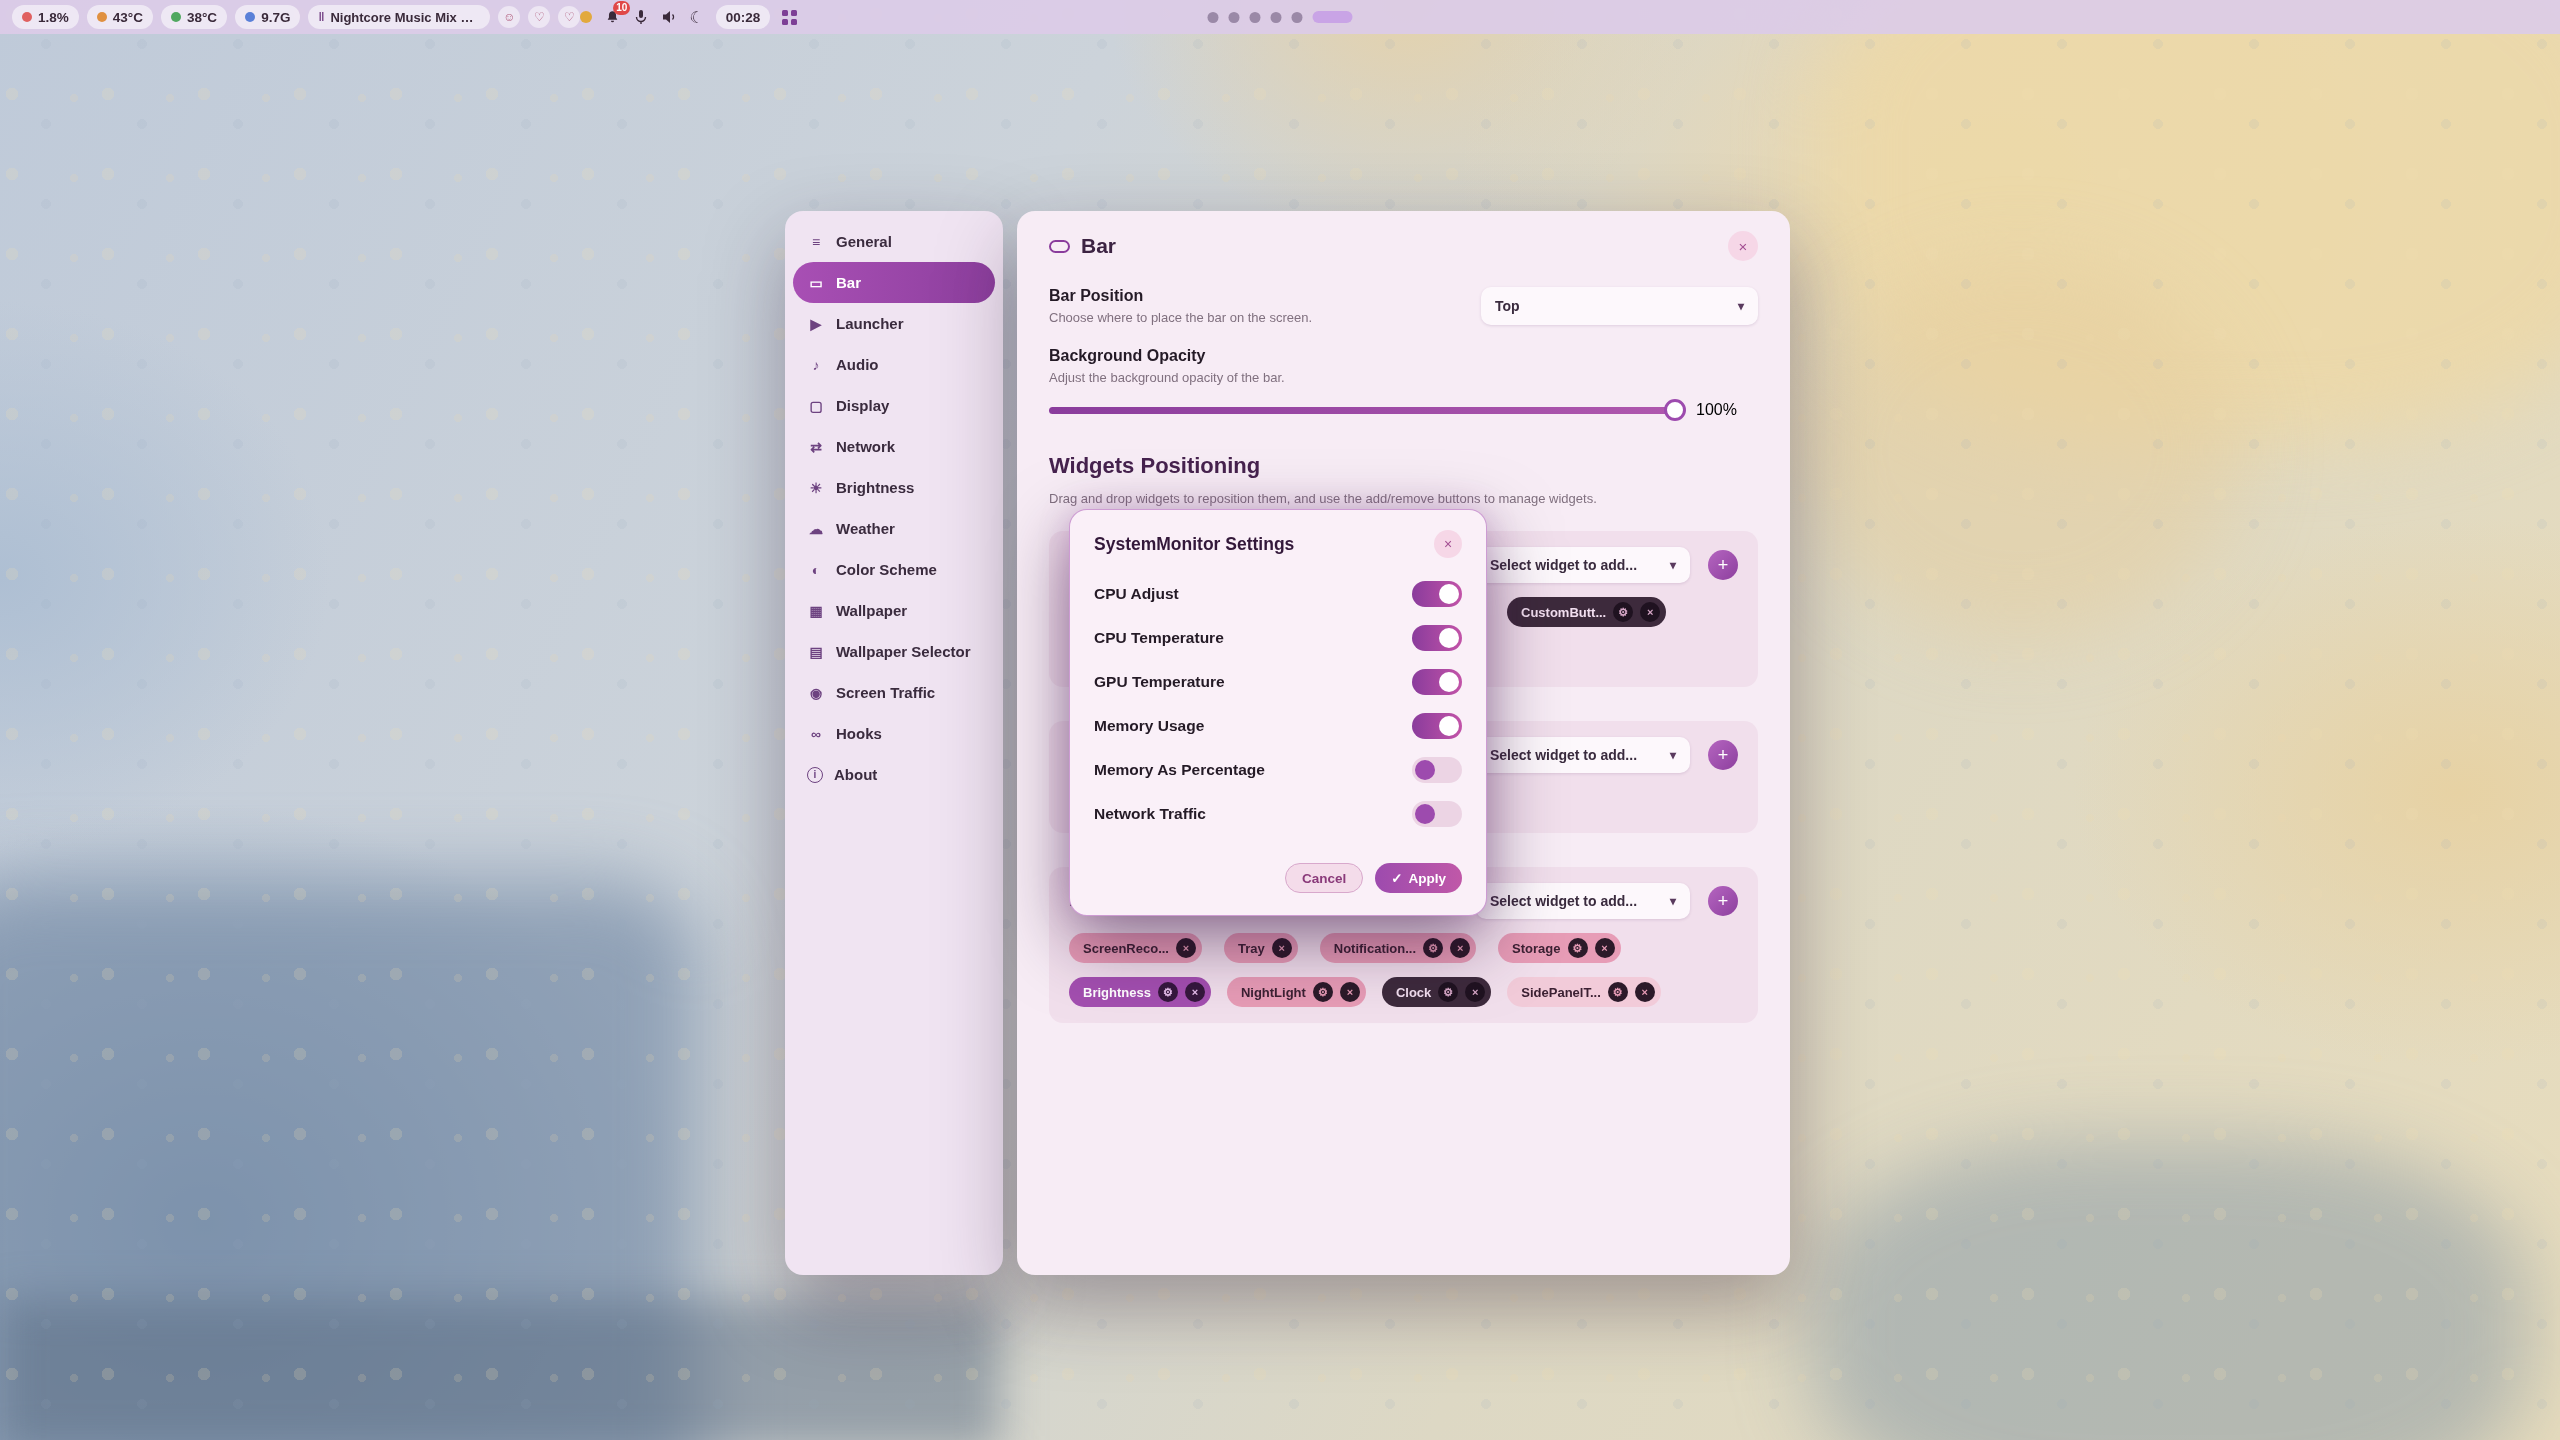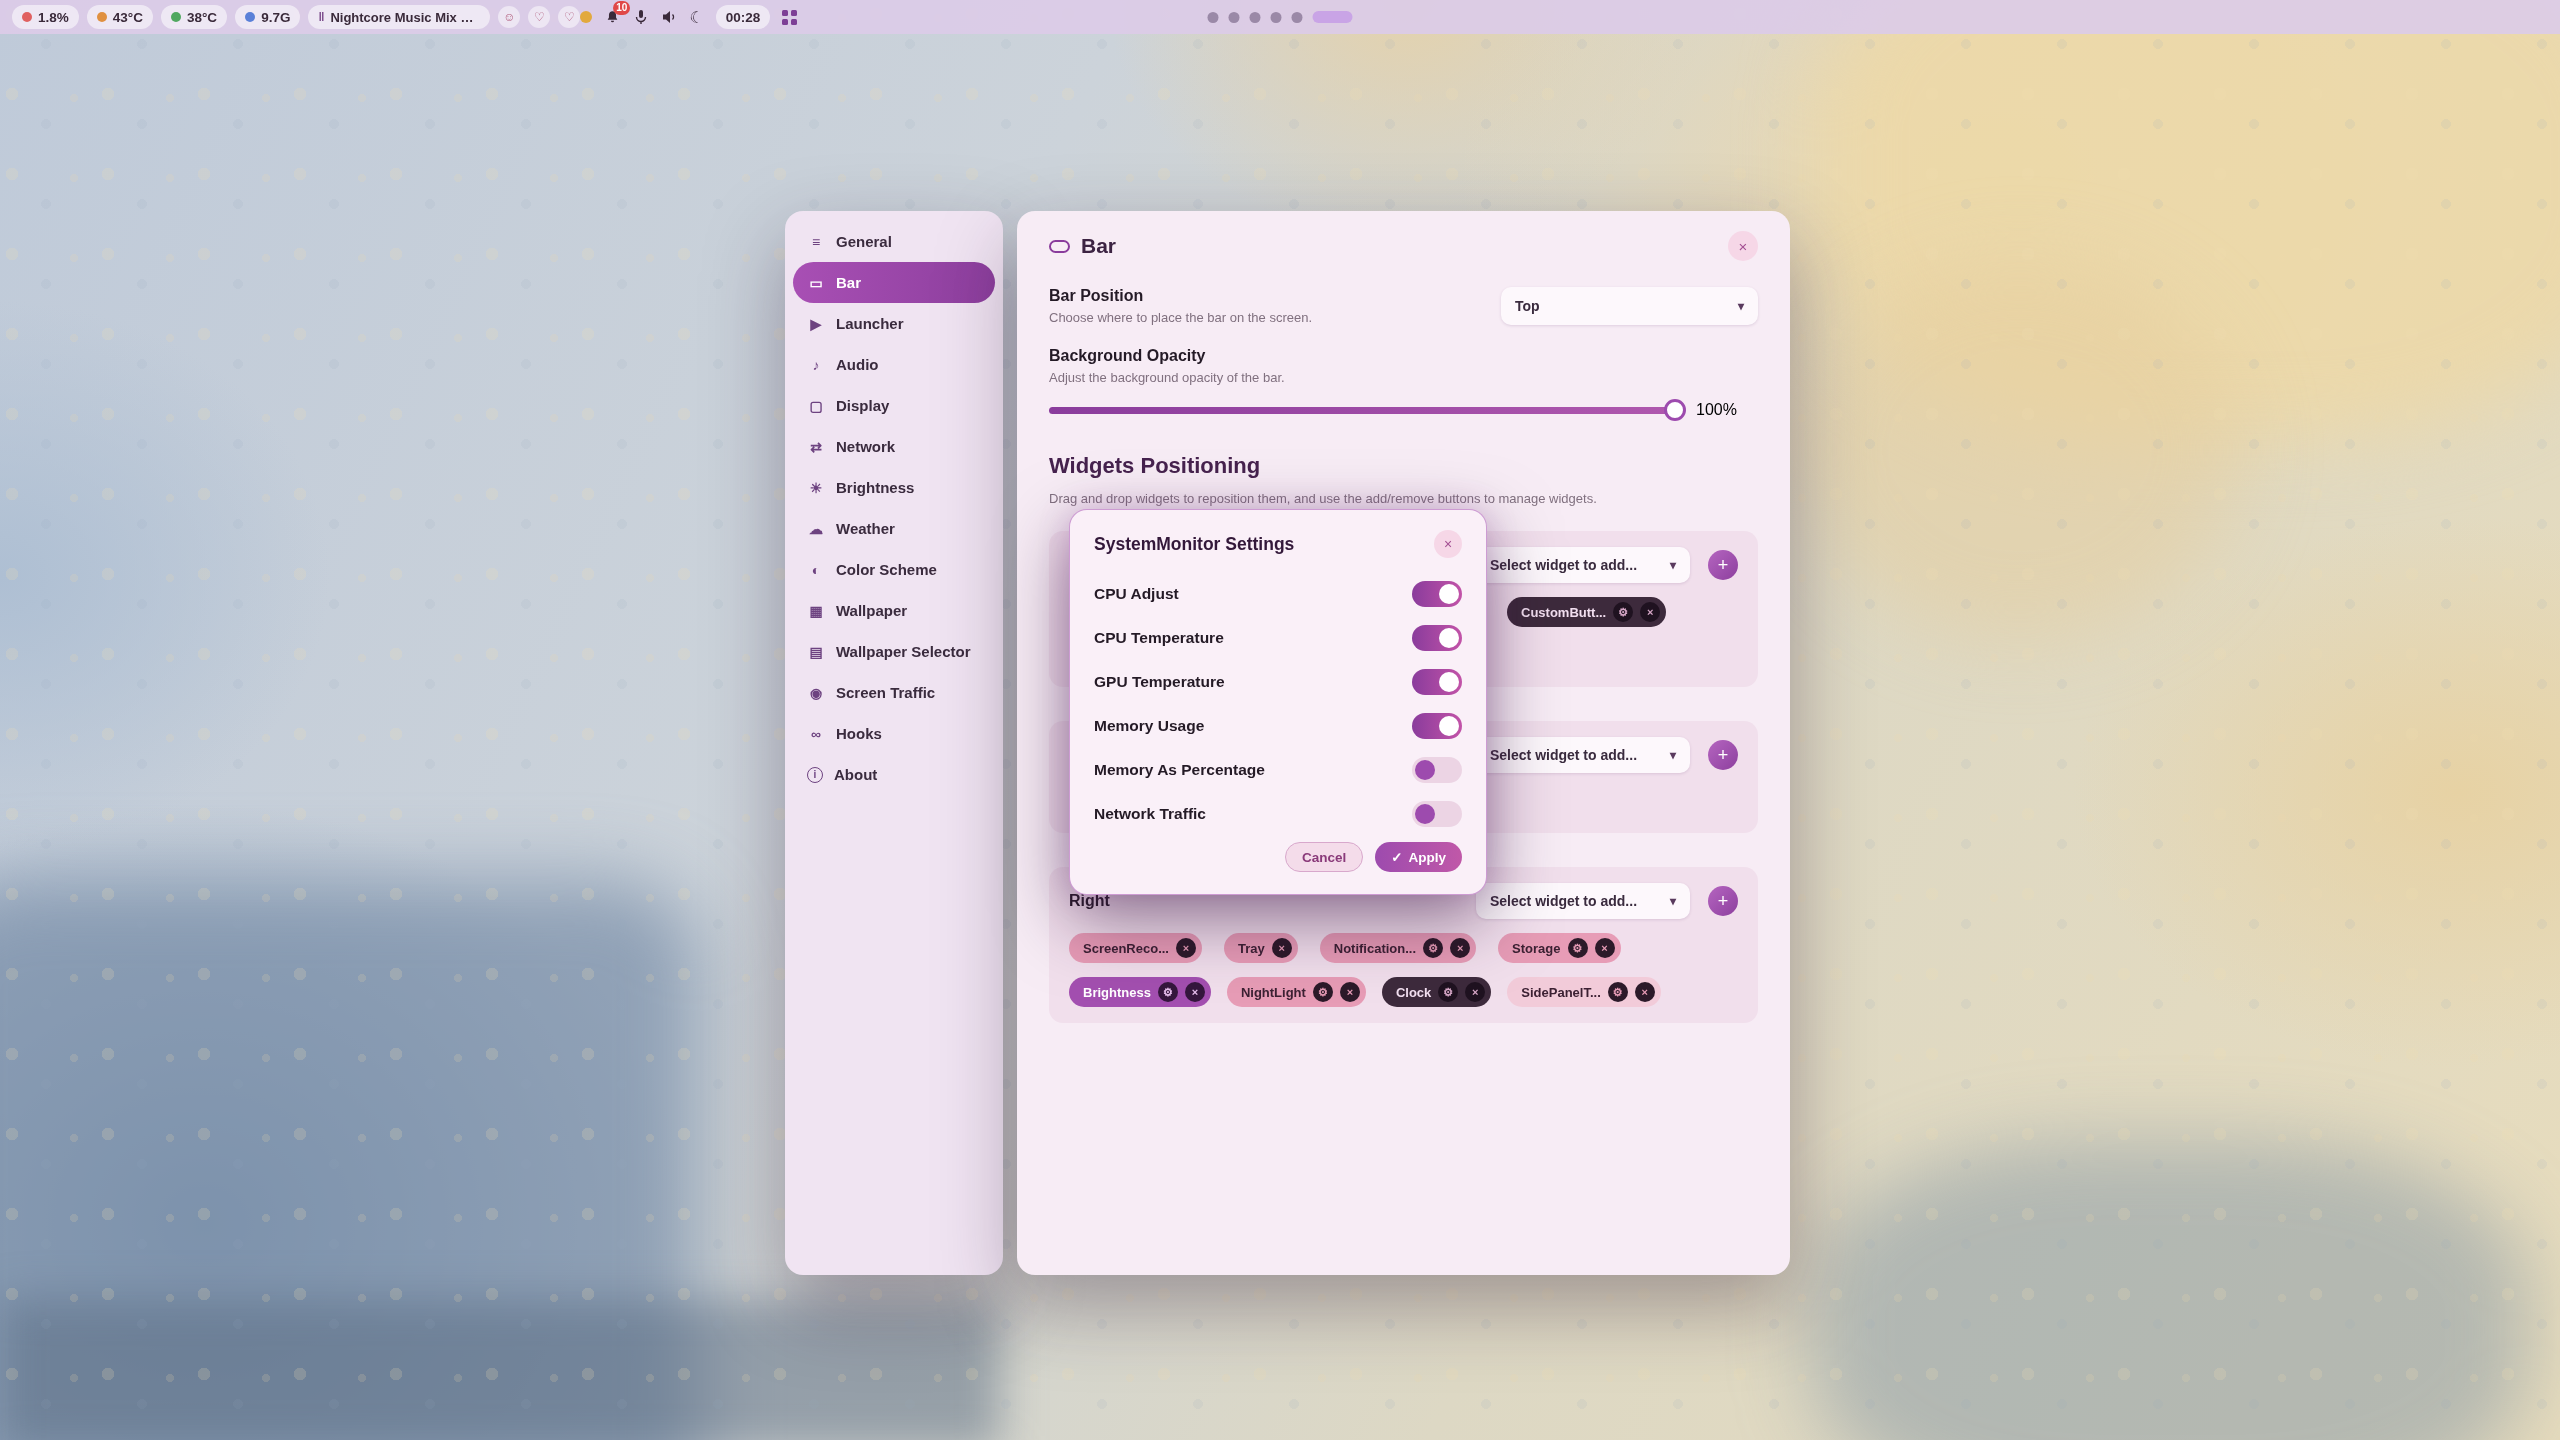--- a/index.html
+++ b/index.html
@@ -59,21 +59,21 @@
 
   .main{flex:1;background:#f7ecf5;border-radius:18px;padding:20px 32px 28px;box-shadow:0 30px 80px rgba(40,20,50,.35);position:relative;overflow:hidden}
   .mhead{display:flex;align-items:center;gap:11px;margin-bottom:26px}
   .ovalicon{width:21px;height:13px;border:2.5px solid #8a3c9c;border-radius:8px}
   .mtitle{font-size:21px;font-weight:700;color:#3c2342}
   .closebtn{width:30px;height:30px;border-radius:50%;background:#f6d7e7;color:#a34f92;display:flex;align-items:center;justify-content:center;font-size:15px;margin-left:auto;cursor:pointer}
   .srow{display:flex;align-items:center;justify-content:space-between;margin-bottom:22px}
   .slabel{font-size:16px;font-weight:700;color:#241a26;margin-bottom:5px}
   .sdesc{font-size:13px;color:#80707f}
   .dropdown{display:flex;align-items:center;justify-content:space-between;background:#fdf8fc;border-radius:10px;padding:0 14px;font-size:14px;font-weight:600;color:#3a2b3e;box-shadow:0 1px 3px rgba(90,40,100,.15);cursor:pointer}
-  .dd-main{width:257px;height:38px}
+  .dd-main{width:277px;height:38px}
   .caret{color:#5a3a5e;font-size:12px}
   .sliderrow{display:flex;align-items:center;gap:14px;margin:16px 0 34px}
   .track{position:relative;width:633px;height:7px;border-radius:4px;background:linear-gradient(90deg,#8a3c9c,#b058ae)}
   .thumb{position:absolute;right:-4px;top:50%;transform:translateY(-50%);width:22px;height:22px;border-radius:50%;background:#fff;border:3.5px solid #9d4bae;cursor:pointer}
   .h2{font-size:22px;font-weight:700;color:#46224e;margin-bottom:10px}
   .wdesc{font-size:13px;color:#80707f;max-width:650px;line-height:1.55;margin-bottom:22px}
   .seccard{background:#f1dfec;border-radius:14px;padding:16px 20px;margin-bottom:34px}
   .secrow1{display:flex;align-items:center}
   .seclabel{font-size:16px;font-weight:700;color:#241a26;flex:1}
   .dd-sec{width:214px;height:36px;margin-right:18px}
@@ -97,21 +97,21 @@
     box-shadow:0 24px 70px rgba(40,10,50,.5),0 0 30px rgba(180,90,190,.25)}
   .mohead{display:flex;align-items:center;margin-bottom:14px}
   .motitle{font-size:17.5px;font-weight:700;color:#33183a;flex:1}
   .moclose{width:28px;height:28px;border-radius:50%;background:#f6d7e7;color:#a34f92;display:flex;align-items:center;justify-content:center;font-size:14px;cursor:pointer}
   .trow{display:flex;align-items:center;justify-content:space-between;height:44px}
   .tlabel{font-size:15.5px;font-weight:600;color:#241a26}
   .toggle{width:50px;height:26px;border-radius:13px;background:#ecd4e4;position:relative;cursor:pointer;flex:none}
   .toggle[data-state="on"]{background:linear-gradient(90deg,#8a3c9c,#c253a8)}
   .knob{position:absolute;top:3px;left:3px;width:20px;height:20px;border-radius:50%;background:#9d4bae}
   .toggle[data-state="on"] .knob{left:27px;background:#fff}
-  .btnrow{display:flex;justify-content:flex-end;gap:12px;margin-top:6px}
+  .btnrow{display:flex;justify-content:flex-end;gap:12px;margin-top:27px}
   .cancelbtn{height:30px;padding:0 16px;border-radius:15px;background:#f4dcea;border:1px solid #d8a8cc;color:#8a3a7a;font-weight:700;font-size:13.5px;display:flex;align-items:center;cursor:pointer}
   .applybtn{height:30px;padding:0 16px;border-radius:15px;background:linear-gradient(90deg,#9d4bae,#c058a8);color:#fff;font-weight:700;font-size:13.5px;display:flex;align-items:center;gap:6px;cursor:pointer;border:none}
 </style>
 </head>
 <body>
 
 <div>
   <div class="blob b1"></div>
   <div class="blob b2"></div>
   <div class="blob b3"></div>

